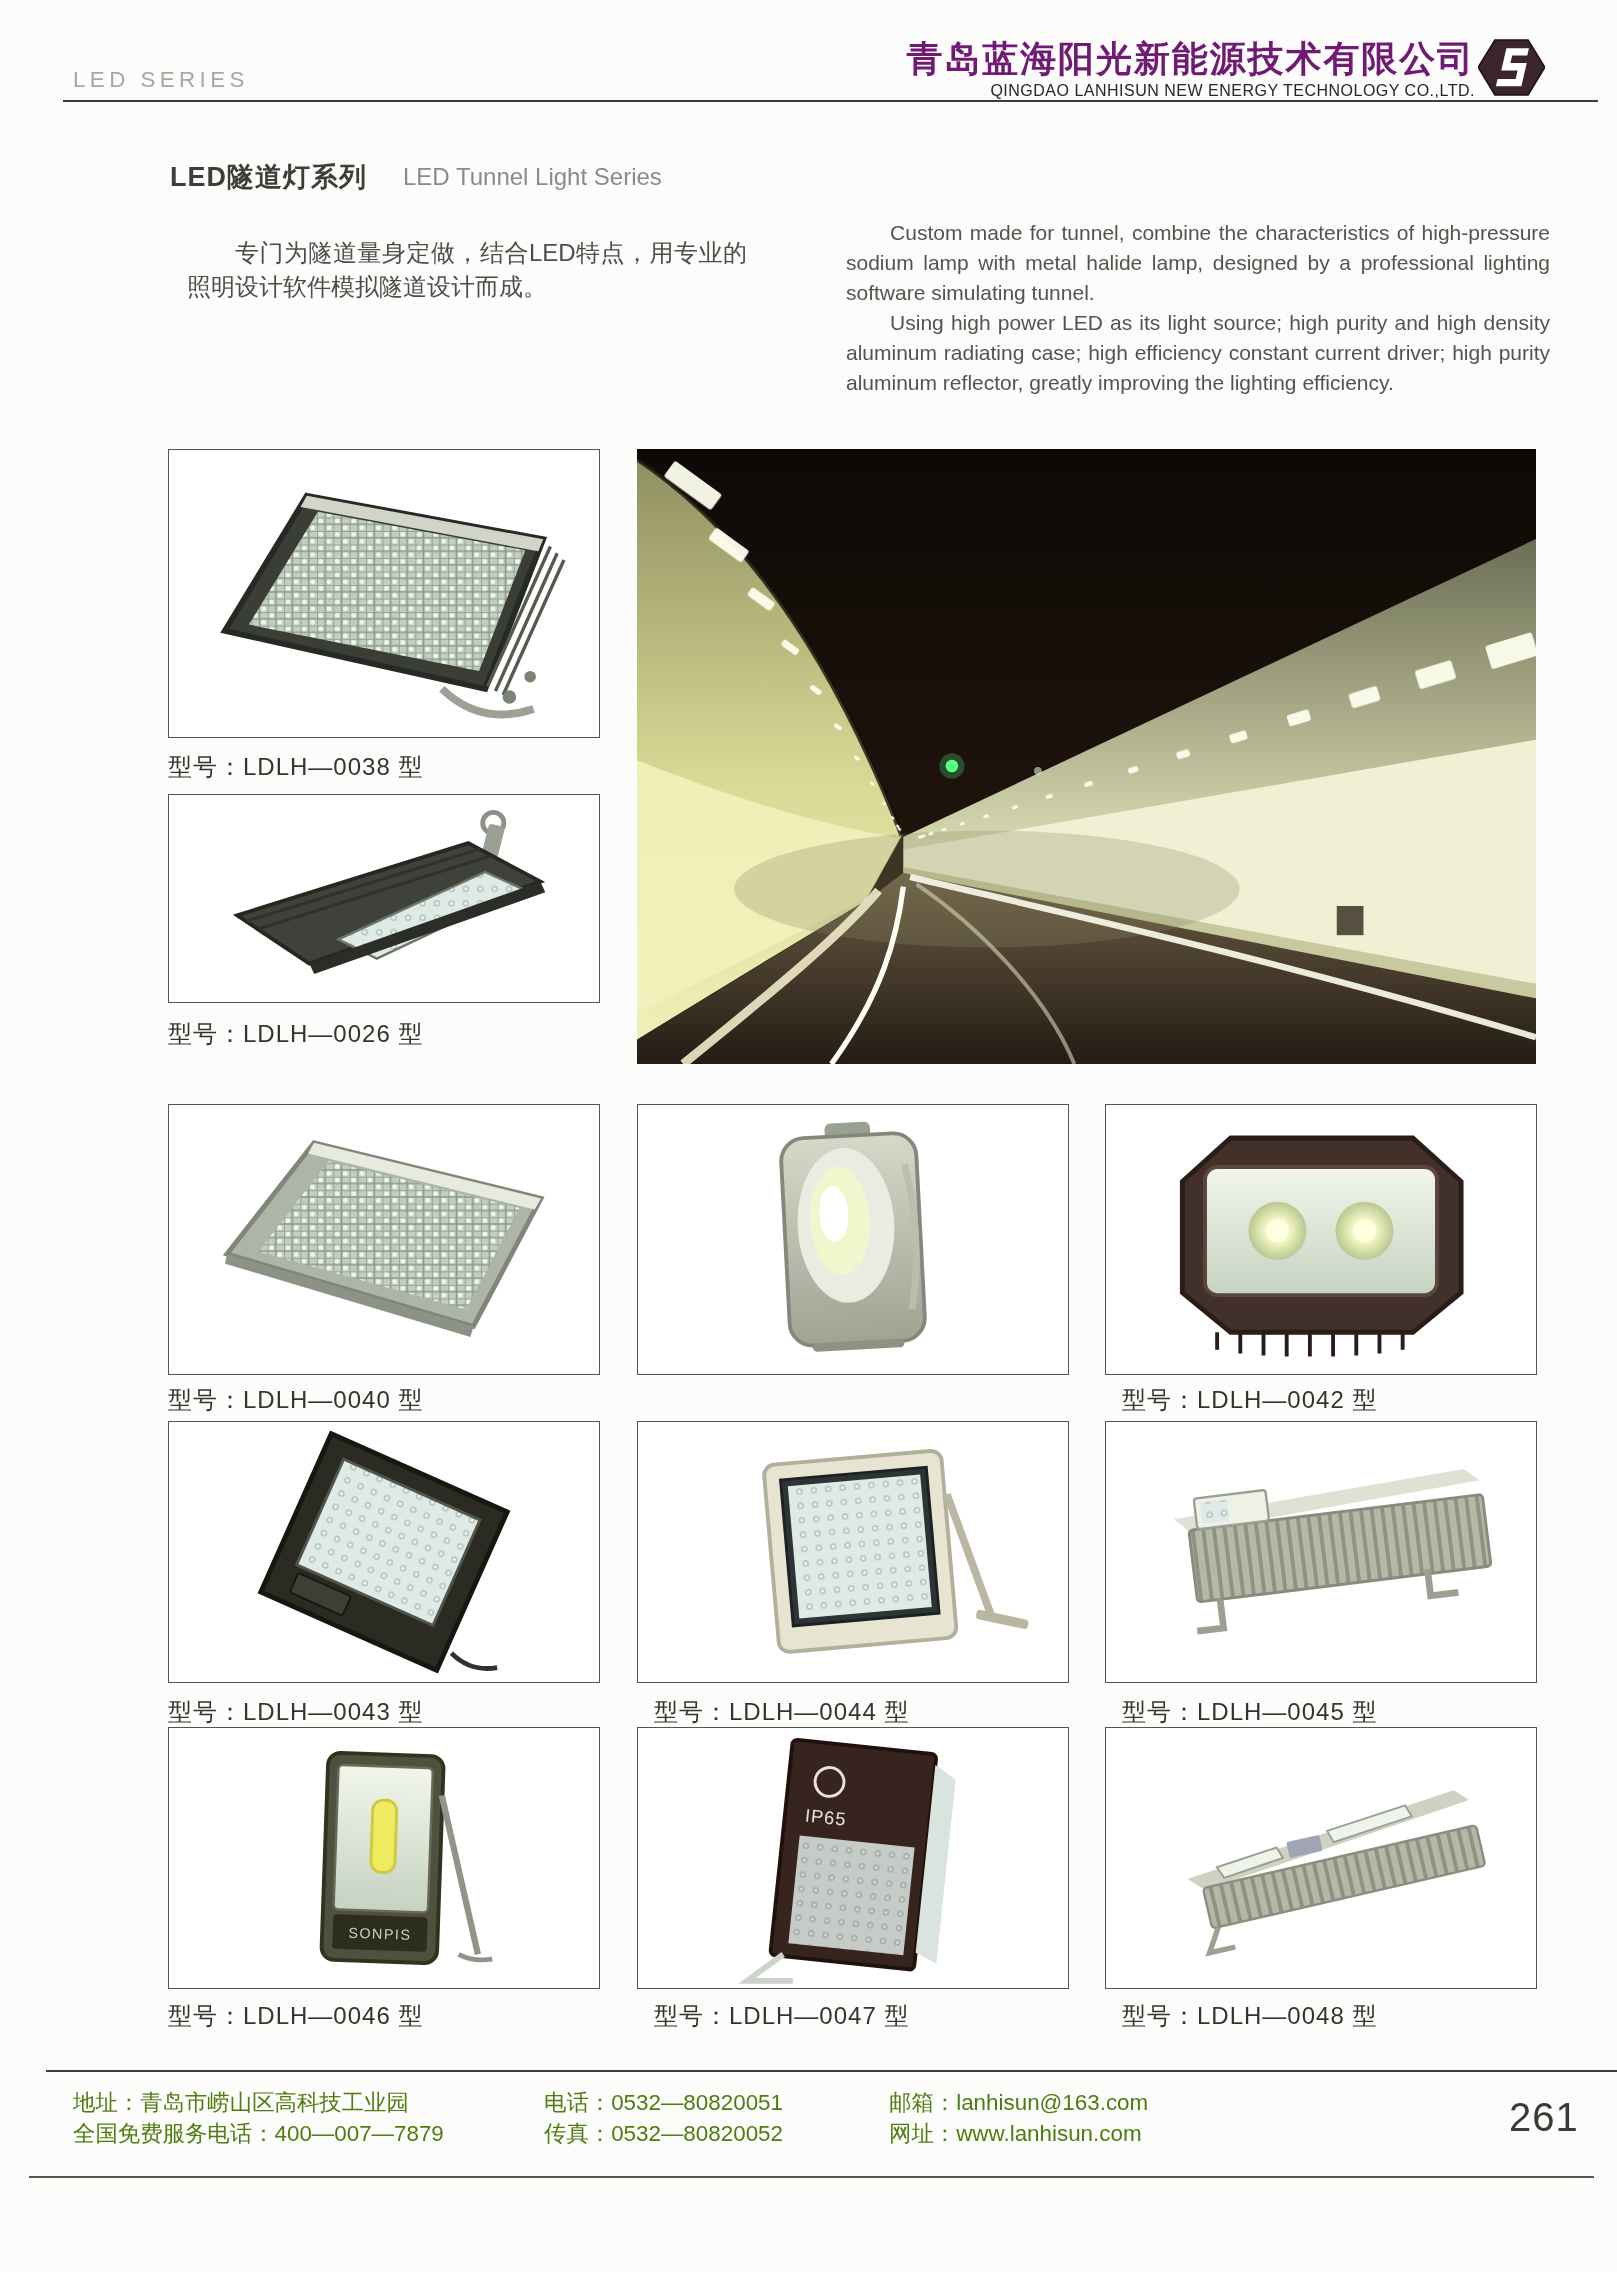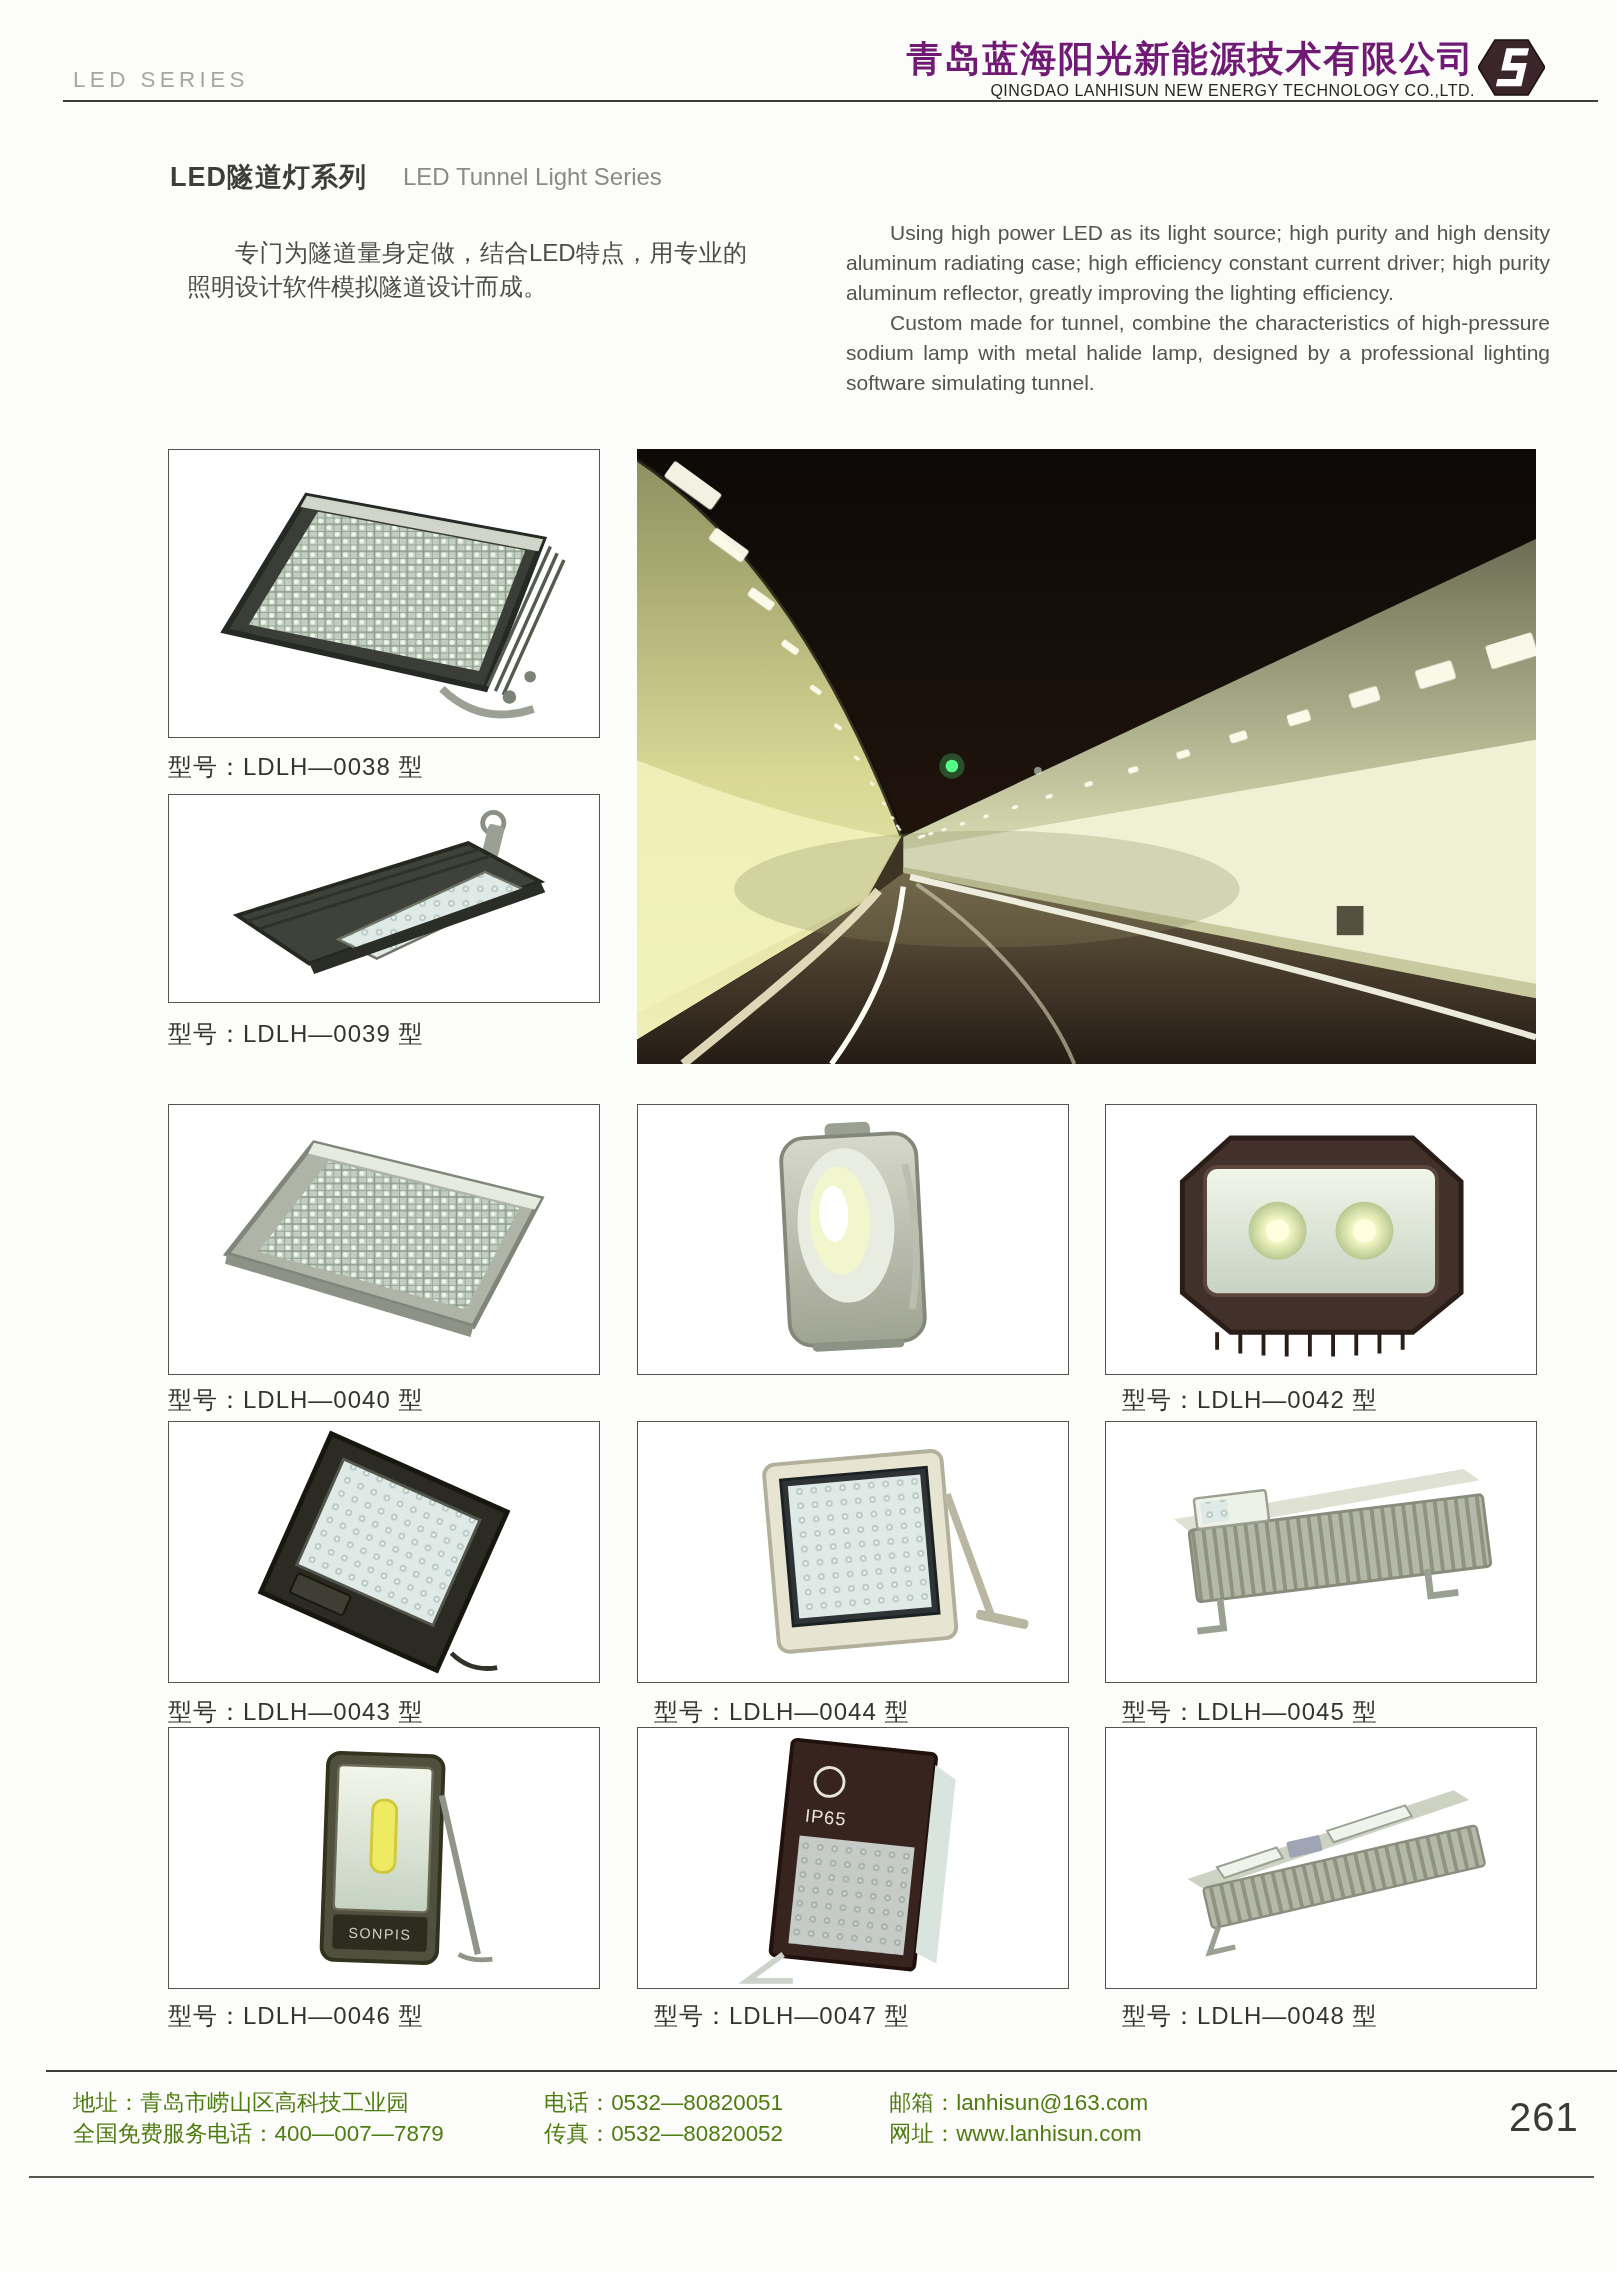--- a/index.html
+++ b/index.html
@@ -86,22 +86,22 @@
 
 <div class="abs hr-header"></div>
 
 <div class="abs title-cn">LED隧道灯系列</div>
 <div class="abs title-en">LED Tunnel Light Series</div>
 
 <div class="abs intro-cn">
   <p>专门为隧道量身定做，结合LED特点，用专业的照明设计软件模拟隧道设计而成。</p>
 </div>
 <div class="abs intro-en">
+  <p>Custom made for tunnel, combine the characteristics of high-pressure sodium lamp with metal halide lamp, designed by a professional lighting software simulating tunnel.</p>
   <p>Using high power LED as its light source; high purity and high density aluminum radiating case; high efficiency constant current driver; high purity aluminum reflector, greatly improving the lighting efficiency.</p>
-  <p>Custom made for tunnel, combine the characteristics of high-pressure sodium lamp with metal halide lamp, designed by a professional lighting software simulating tunnel.</p>
 </div>
 
 <div class="box" style="left:637px;top:449px;width:899px;height:615px;border:none;">
   <svg viewBox="0 0 1850 1265" preserveAspectRatio="none">
     <defs>
       <linearGradient id="gCeil" x1="0" y1="0" x2="0" y2="1">
         <stop offset="0" stop-color="#0d0906"></stop>
           <stop offset="1" stop-color="#2a1b10"></stop>
       </linearGradient>
       <linearGradient id="gWallR" x1="0" y1="0" x2="0" y2="1">
@@ -195,21 +195,21 @@
 <div class="box" style="left:168px;top:794px;width:432px;height:209px;">
   <svg viewBox="0 0 890 430">
     <circle cx="672" cy="58" r="22" fill="none" stroke="#8a9084" stroke-width="10"></circle>
     <rect x="655" y="62" width="34" height="66" rx="8" fill="#9aa094" transform="rotate(14 672 95)"></rect>
     <polygon points="140,250 620,100 770,180 290,350" fill="#3e423a" stroke="#24281f" stroke-width="8"></polygon>
     <path d="M160,262 L645,112 M185,278 L668,126" stroke="#2e322a" stroke-width="6"></path>
     <polygon points="350,300 655,160 735,196 430,340" fill="url(#pdots)" stroke="#6e7468" stroke-width="5"></polygon>
     <polygon points="290,350 770,180 780,202 300,372" fill="#2a2e26"></polygon>
   </svg>
 </div>
-<div class="model-label" style="left:168px;top:1018px;">型号：LDLH—0039 型</div>
+<div class="model-label" style="left:168px;top:1018px;">型号：LDLH—0026 型</div>
 
 <div class="box" style="left:168px;top:1104px;width:432px;height:271px;">
   <svg viewBox="0 0 890 540">
     <polygon points="300,70 770,185 630,450 120,300" fill="#aeb4a6" stroke="#80867a" stroke-width="10"></polygon>
     <polygon points="330,108 725,205 615,415 185,295" fill="url(#pgrid)"></polygon>
     <polygon points="300,70 770,185 757,208 288,92" fill="#e6eadf"></polygon>
     <polygon points="120,300 630,450 624,472 116,320" fill="#8c9286"></polygon>
   </svg>
 </div>
 <div class="model-label" style="left:168px;top:1384px;">型号：LDLH—0040 型</div>

